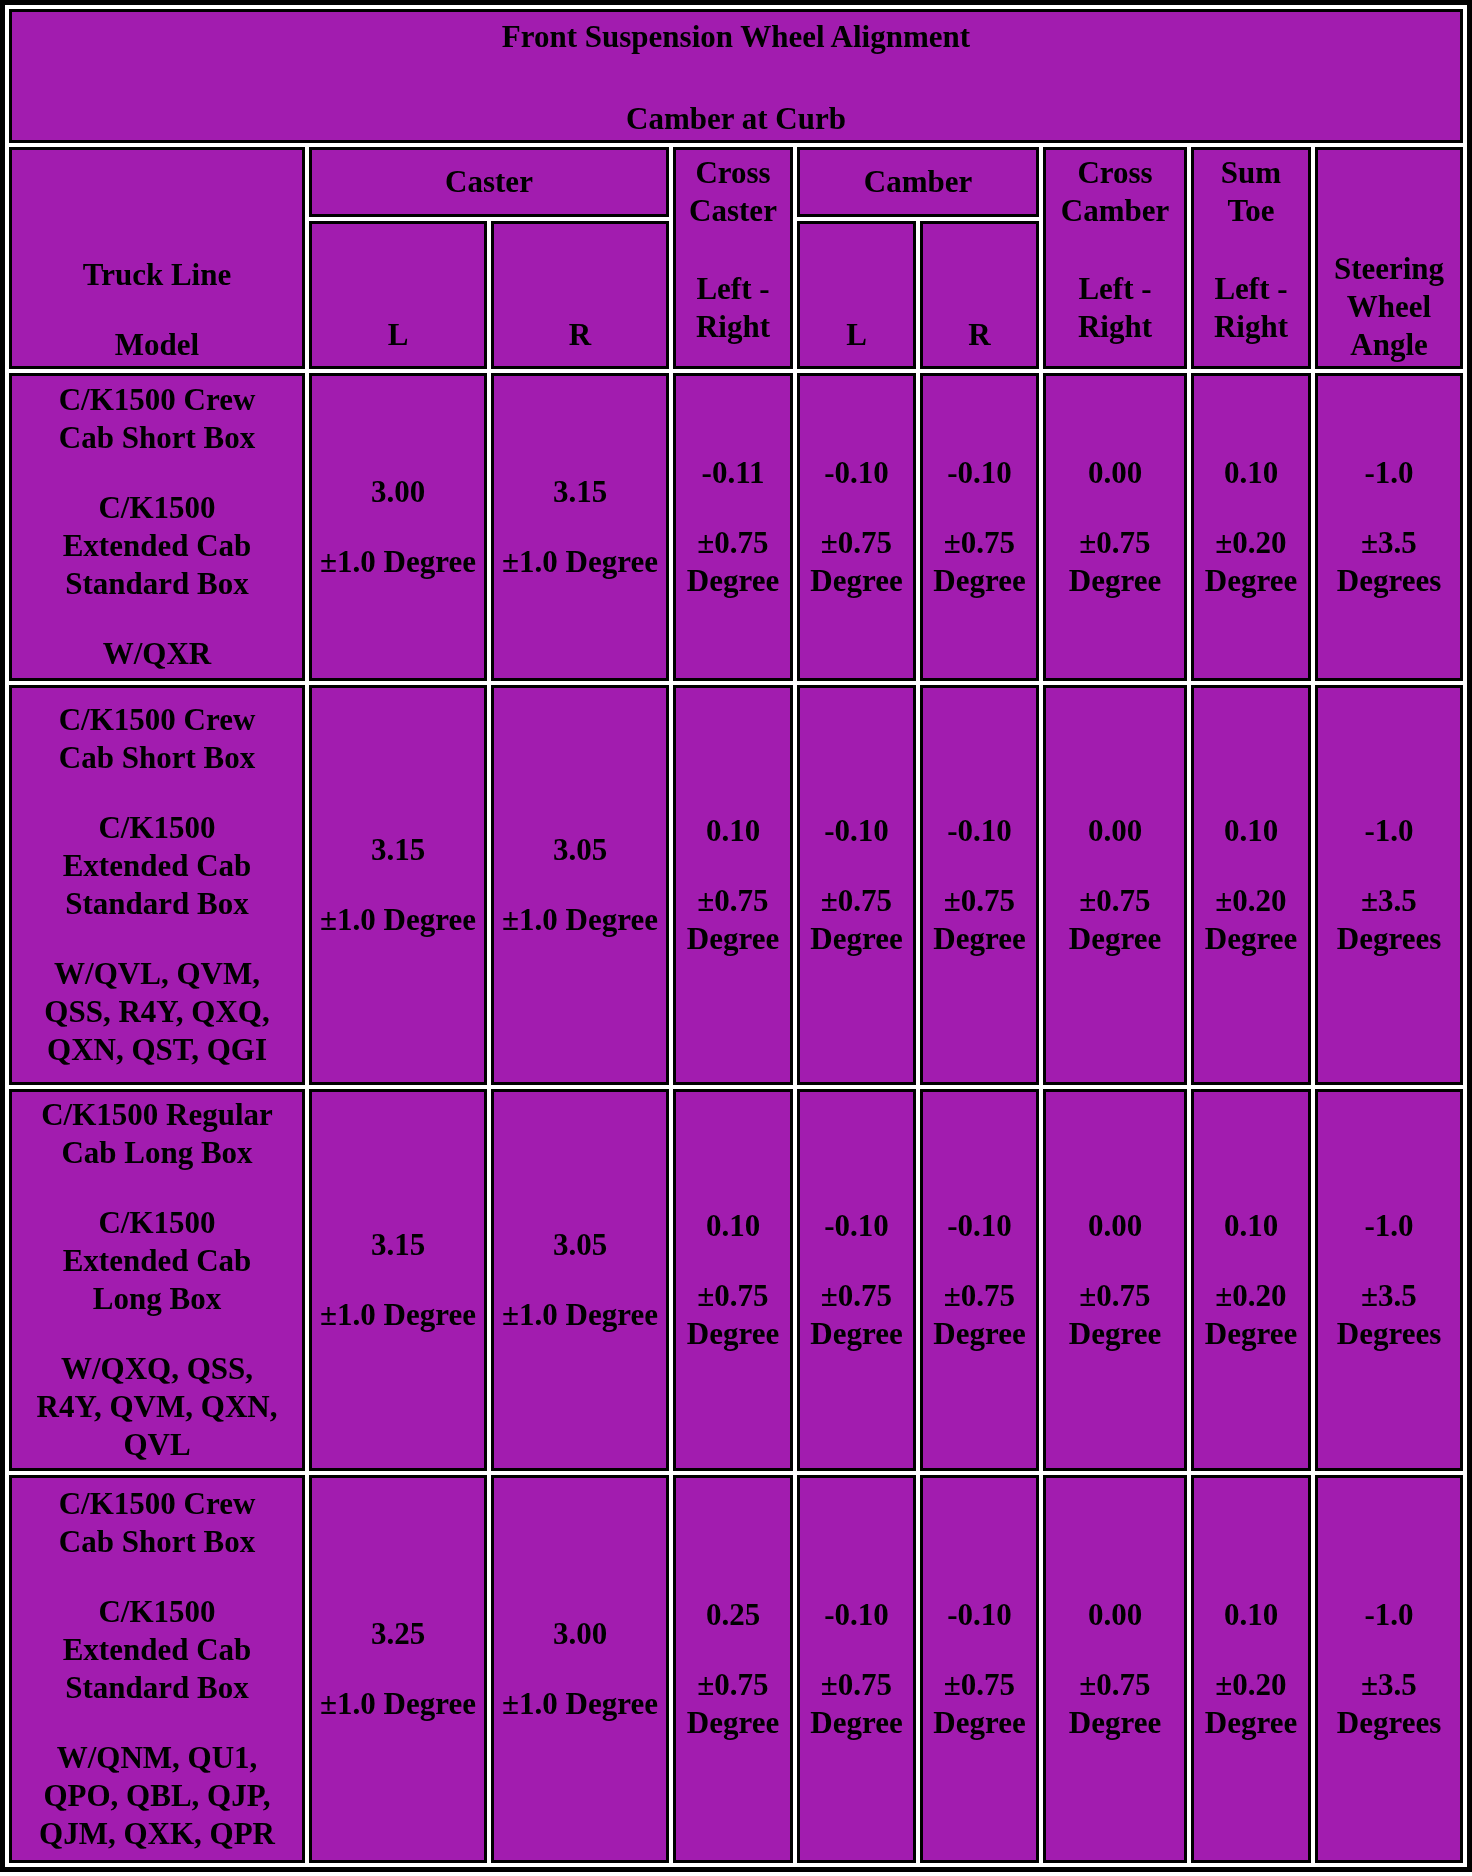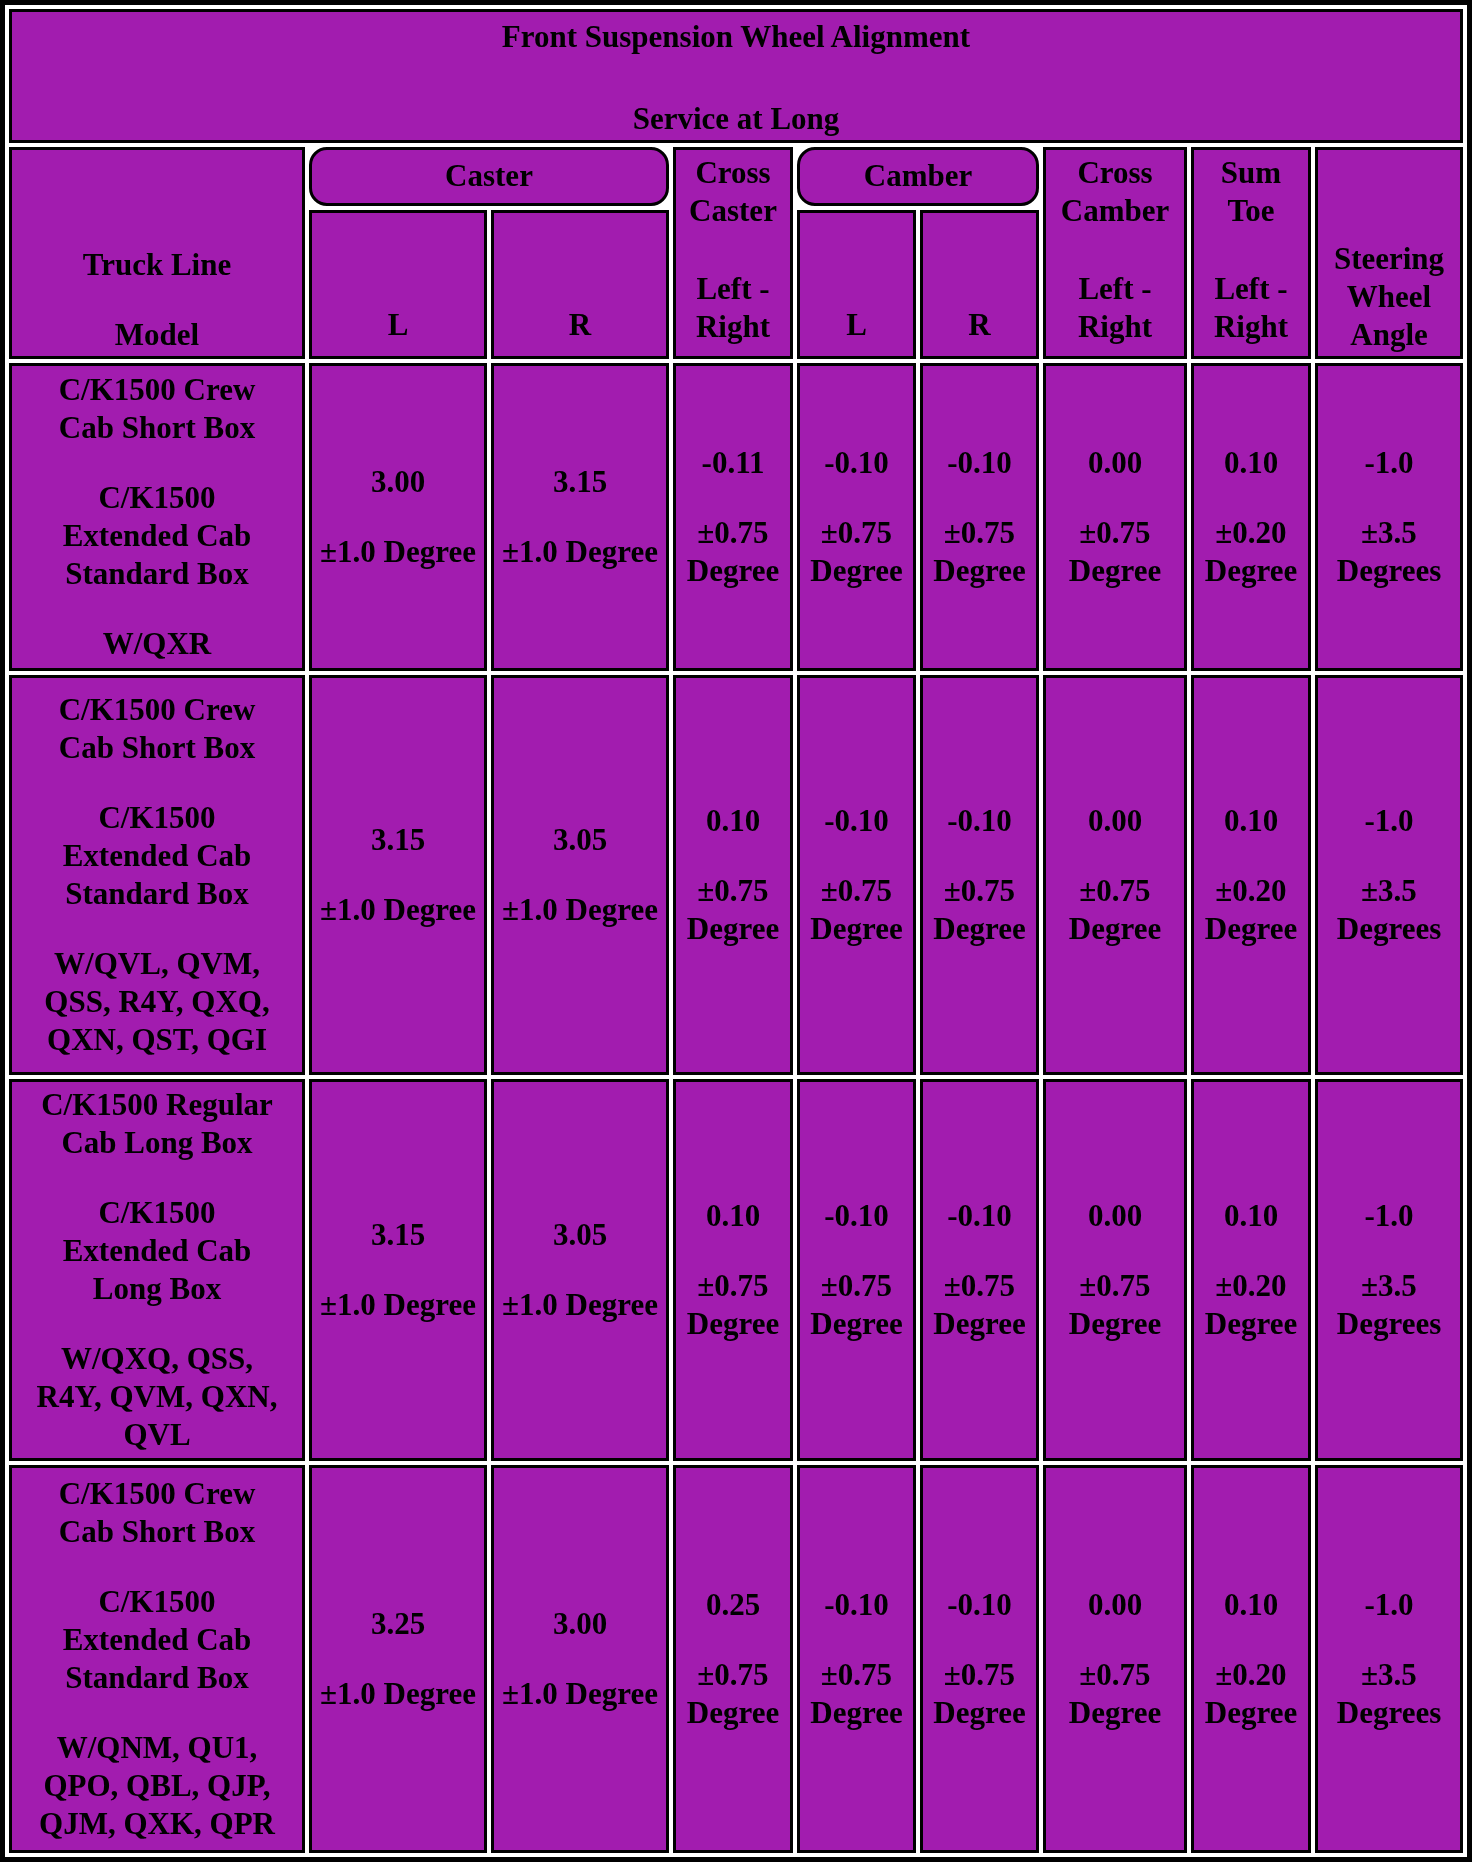--- a/index.html
+++ b/index.html
@@ -47,21 +47,21 @@
 
   
   .title-cell {
     height: 134px;
     vertical-align: top;
     padding-top: 6px;
   }
   .title-cell p:first-child { margin-bottom: 44px; }
 
   
-  .group-hdr { height: 58px; border-radius: 18px; }
+  .group-hdr { height: 70px; }
   .lr-cell {
     height: 148px;
     vertical-align: bottom;
     padding-bottom: 12px;
   }
   .model-hdr, .steering-hdr {
     vertical-align: bottom;
   }
   .model-hdr p:first-child { margin-bottom: 32px; }
   .tall-hdr { padding: 0; vertical-align: top; }
@@ -94,21 +94,21 @@
     <col class="c-camberr">
     <col class="c-crosscam">
     <col class="c-sumtoe">
     <col class="c-steer">
   </colgroup>
 
   <tbody>
       <tr>
     <td colspan="9" class="title-cell">
       <p>Front Suspension Wheel Alignment</p>
-      <p>Service at Long</p>
+      <p>Camber at Curb</p>
     </td>
   </tr>
 
   <tr>
     <td rowspan="2" class="model-hdr">
       <p>Truck Line</p>
       <p>Model</p>
     </td>
     <td colspan="2" class="group-hdr">Caster</td>
     <td rowspan="2" class="tall-hdr">

